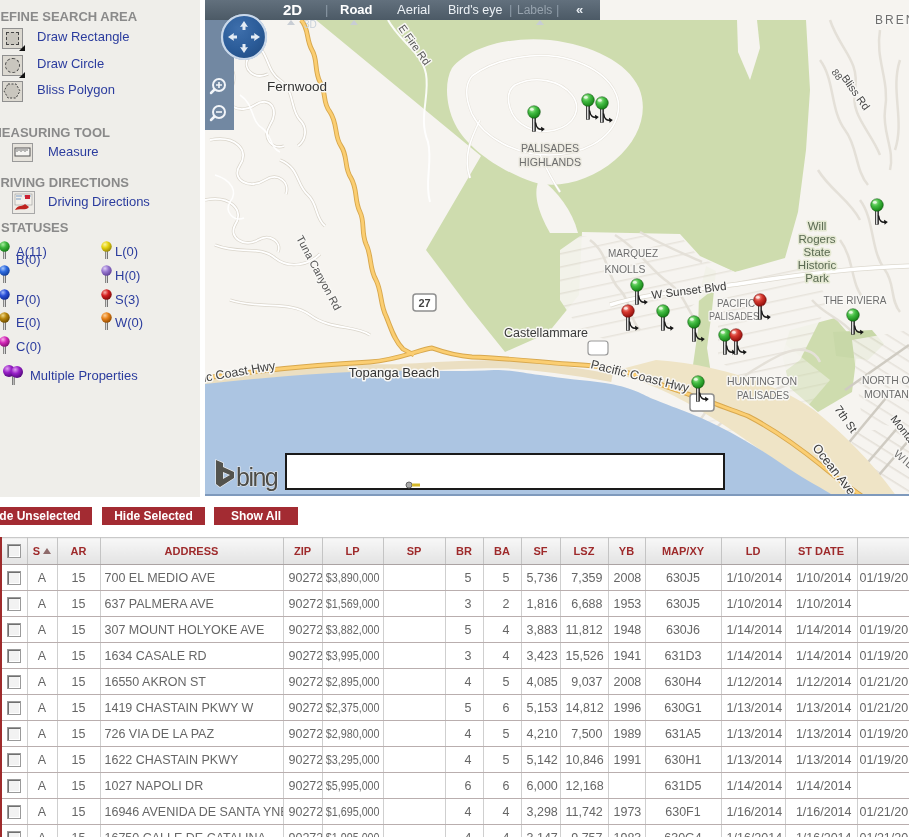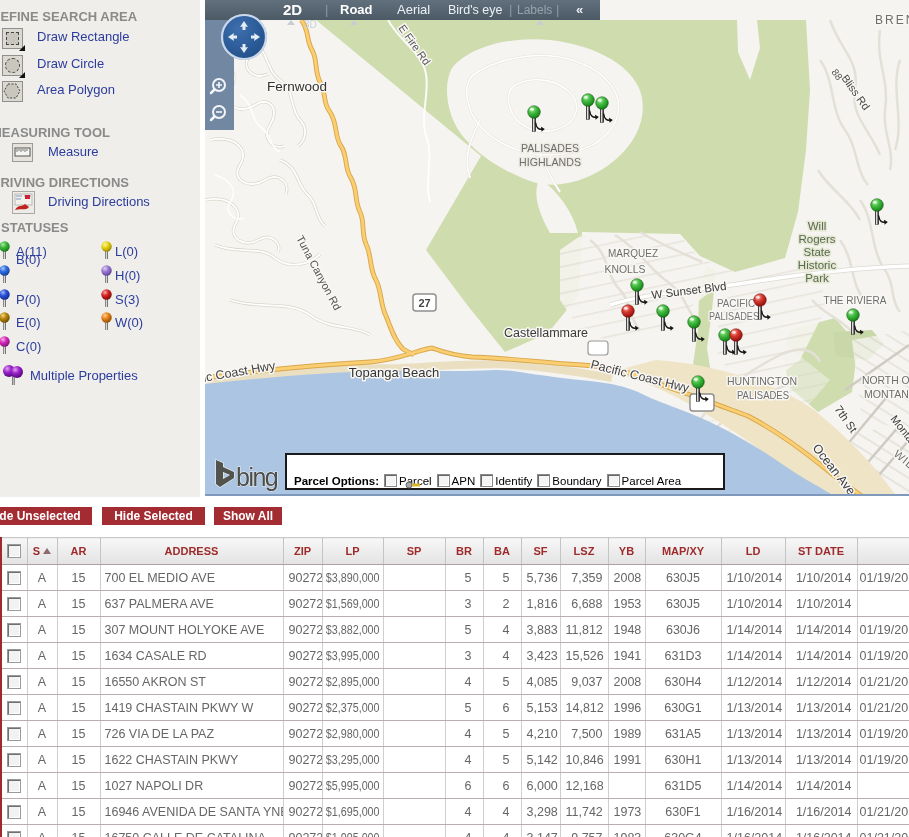--- a/index.html
+++ b/index.html
@@ -47,21 +47,21 @@
 <div class="sicon" style="left:2px;top:55px;width:19px;height:19px;background:#DCD9D1;border:1px solid #8F8F8F;">
   <div style="position:absolute;left:2px;top:2px;width:13px;height:13px;border:1px dashed #444;border-radius:50%;background:#C9C6BE;"></div>
   <div style="position:absolute;right:-3px;bottom:-3px;width:0;height:0;border-left:6px solid transparent;border-bottom:6px solid #111;"></div>
 </div>
 <div class="slink" style="left:37px;top:56px;">Draw Circle</div>
 <div class="sicon" style="left:2px;top:81px;width:19px;height:19px;background:#DCD9D1;border:1px solid #8F8F8F;">
   <svg width="19" height="19">
           <polygon points="5,2 13,2 17,9 13,16 5,16 1,9" fill="#C9C6BE" stroke="#444" stroke-width="1" stroke-dasharray="2,1.5"></polygon>
         </svg>
 </div>
-<div class="slink" style="left:37px;top:82px;">Area Polygon</div>
+<div class="slink" style="left:37px;top:82px;">Bliss Polygon</div>
 <div class="shead" style="left:-9px;top:125px;">MEASURING TOOL</div>
 <div class="sicon" style="left:12px;top:143px;width:19px;height:17px;background:#E6E3DC;border:1px solid #9A9A9A;">
   <svg width="19" height="17">
           <rect x="2" y="4" width="15" height="8" fill="#F6F5F2" stroke="#555" stroke-width="1"></rect>
           <path d="M4,5 v3 M6,5 v2 M8,5 v3 M10,5 v2 M12,5 v3 M14,5 v2" stroke="#555" stroke-width="0.8"></path>
         </svg>
 </div>
 <div class="slink" style="left:48px;top:144px;">Measure</div>
 <div class="shead" style="left:-9px;top:175px;">DRIVING DIRECTIONS</div>
 <div class="sicon" style="left:12px;top:191px;width:21px;height:21px;background:#EDEBE6;border:1px solid #A8A8A8;">
@@ -469,35 +469,34 @@
         <circle cx="11" cy="9" r="6" fill="none" stroke="#F2F5F9" stroke-width="2"></circle>
         <path d="M6.5,13.5 L3,17" stroke="#F2F5F9" stroke-width="2.5" stroke-linecap="round"></path>
         <path d="M8,9 h6 M11,6 v6" stroke="#F2F5F9" stroke-width="1.6"></path>
       </svg>
 <svg class="zoombtn" style="top:103px;" width="22" height="22">
         <circle cx="11" cy="9" r="6" fill="none" stroke="#F2F5F9" stroke-width="2"></circle>
         <path d="M6.5,13.5 L3,17" stroke="#F2F5F9" stroke-width="2.5" stroke-linecap="round"></path>
         <path d="M8,9 h6" stroke="#F2F5F9" stroke-width="1.6"></path>
       </svg>
 <div id="overlaybox">
-<div class="obrow" style="top:19px;"><b>Parcel Options:</b><span class="obcb"></span>Parcel<span class="obcb"></span>APN<span class="obcb"></span>Identify<span class="obcb"></span>Boundary<span class="obcb"></span>Parcel Area</div>
 <svg style="position:absolute;left:118px;top:26px;" width="16" height="8">
           <circle cx="4" cy="4" r="3" fill="#AAA" stroke="#666" stroke-width="1"></circle>
           <rect x="7" y="2.5" width="8" height="3" fill="#D4B82A"></rect>
         </svg>
 </div>
 <svg id="binglogo" width="90" height="38">
 <path d="M6,5 L13,8 L13,24 L20,20 L13,17 L13,12 L24,17 L24,23 L10,32 L6,29 Z" fill="#53534E" stroke="#F2F2F2" stroke-width="1.2" paint-order="stroke"></path>
 <text x="26" y="31" font-size="25" fill="#4C4C48" stroke="#F0F0F0" stroke-width="1" paint-order="stroke" font-family="Liberation Sans" letter-spacing="-1.5">bing</text>
 </svg>
 </div>
 
 <div class="rbtn" style="left:-24px;width:116px;">Hide Unselected</div>
 <div class="rbtn" style="left:102px;width:103px;">Hide Selected</div>
-<div class="rbtn" style="left:214px;width:68px;">Show All</div>
+<div class="rbtn" style="left:214px;width:84px;">Show All</div>
 
 <table id="tbl" cellspacing="0">
       <colgroup>
         <col style="width:26px">
         <col style="width:30px">
         <col style="width:43px">
         <col style="width:183px">
         <col style="width:39px">
         <col style="width:61px">
         <col style="width:62px">

